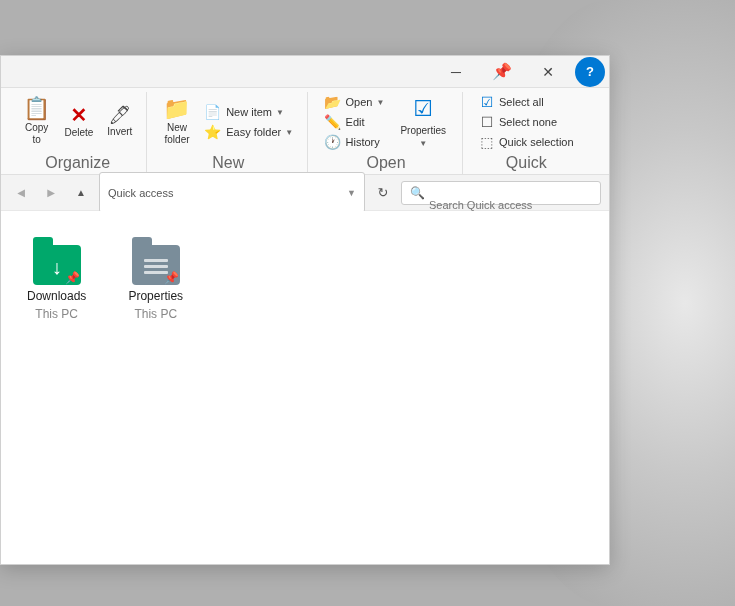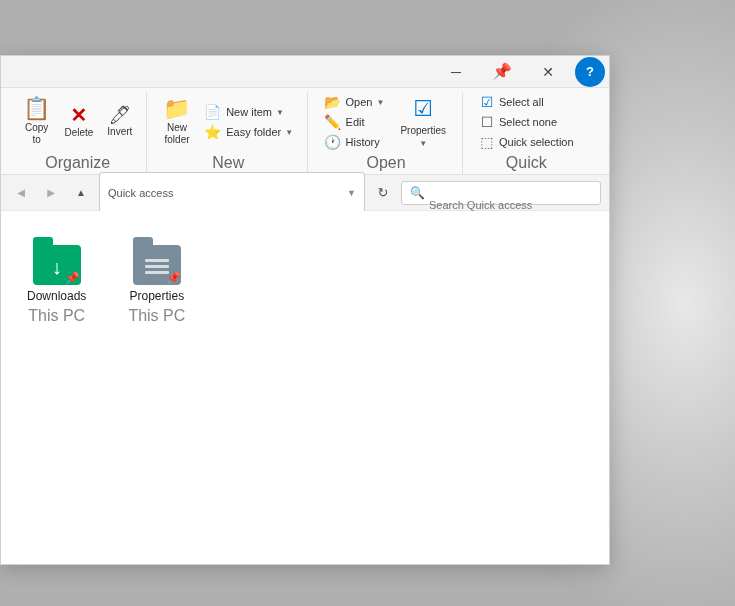--- a/index.html
+++ b/index.html
@@ -331,21 +331,21 @@
     }
 
     .file-name {
       font-size: 12px;
       color: #222;
       font-weight: 500;
       text-align: center;
     }
 
     .file-sub {
-      font-size: 16px;
+      font-size: 12px;
       color: #888;
       text-align: center;
     }
 
     
     .doc-lines {
       position: absolute;
       top: 50%;
       left: 50%;
       transform: translate(-50%, -40%);

